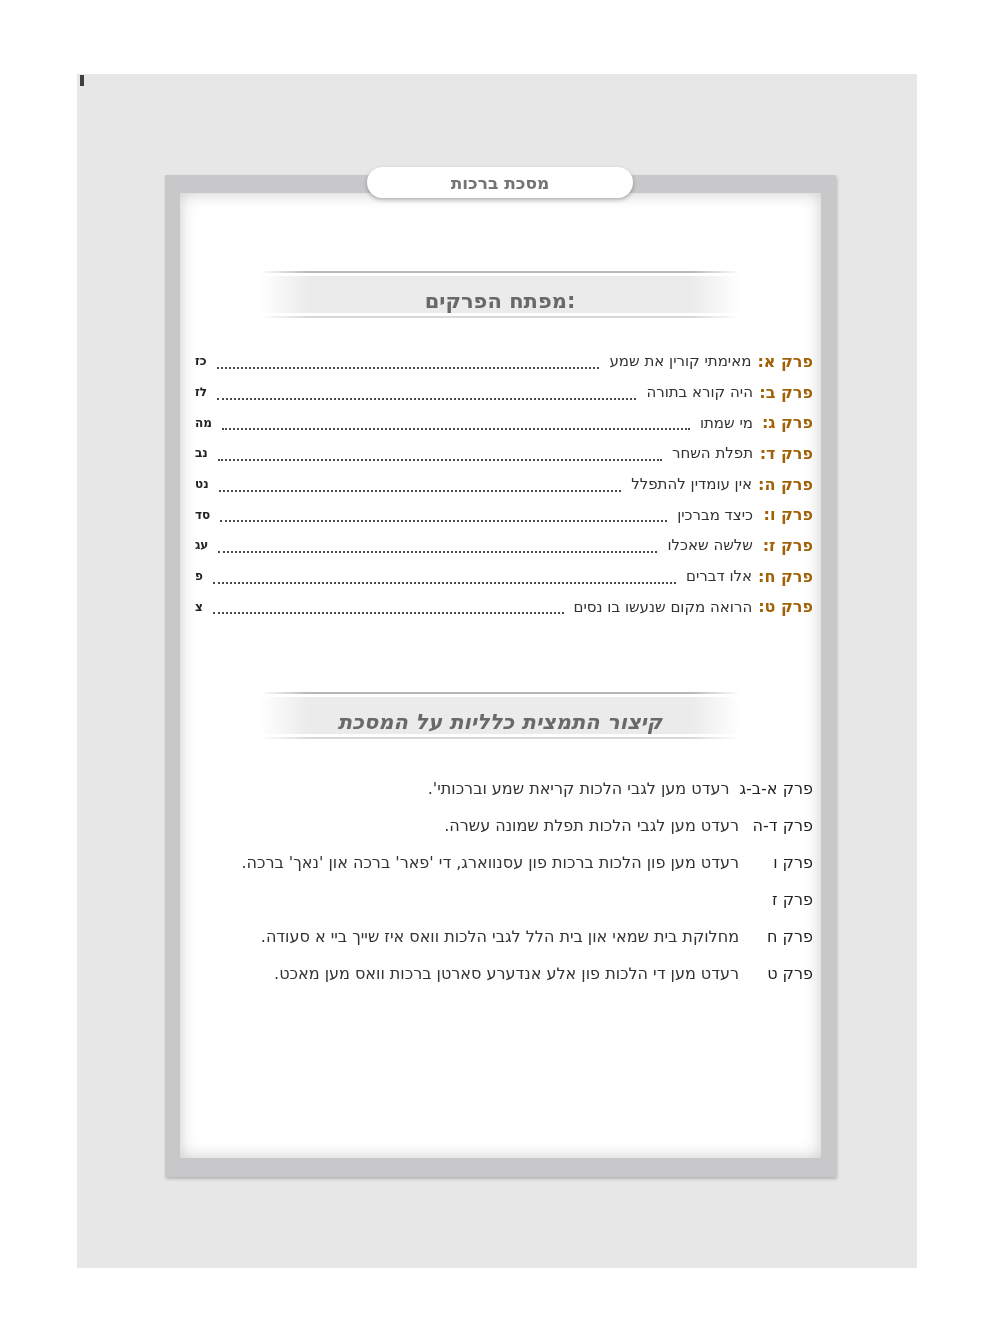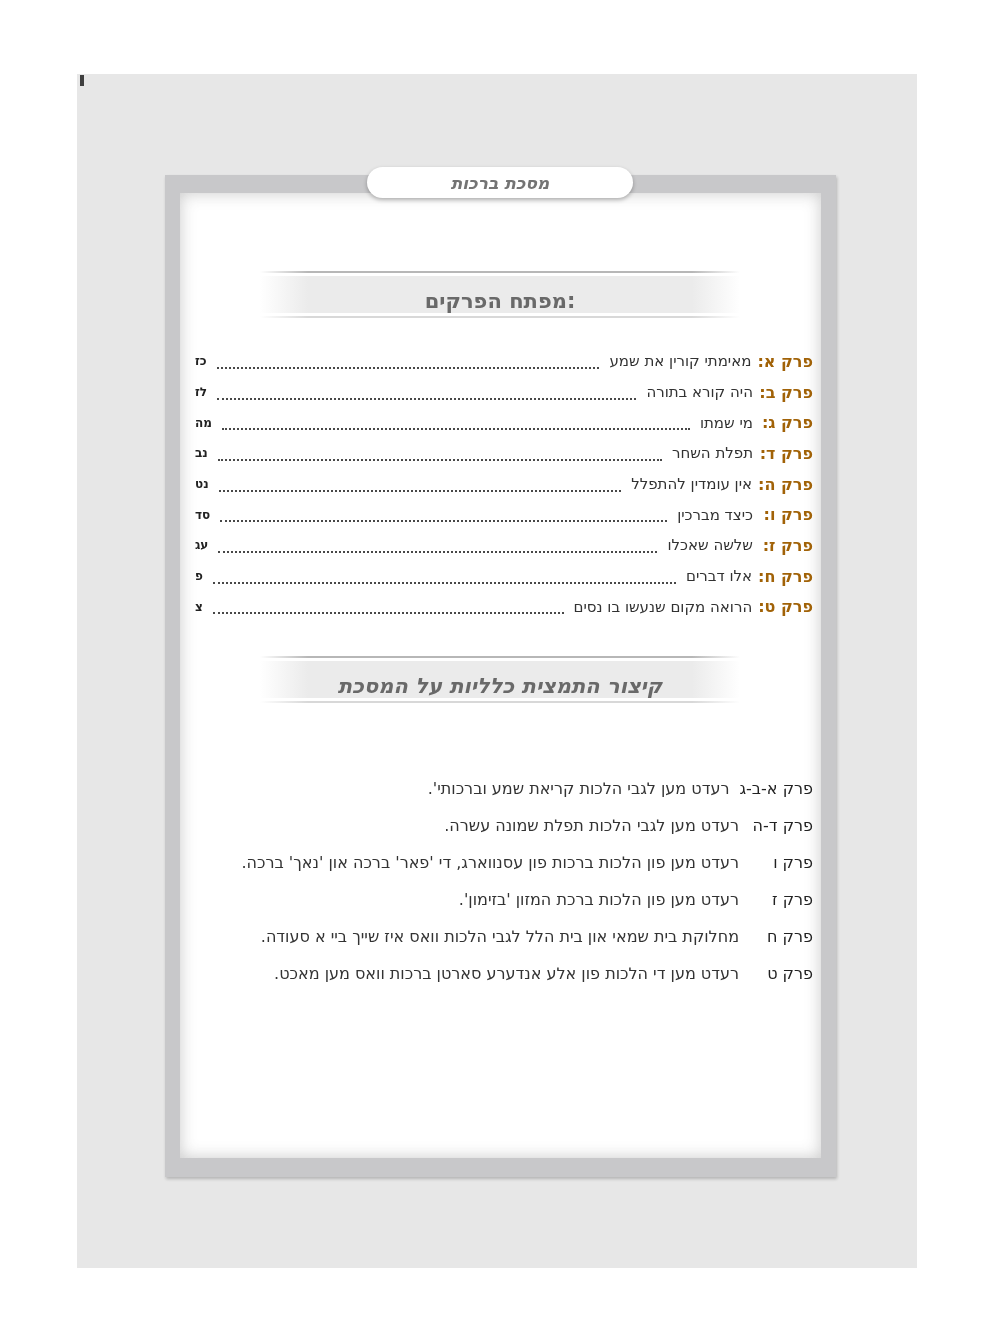--- a/index.html
+++ b/index.html
@@ -19,26 +19,26 @@
     background:#c8c8ca;box-shadow:1px 2px 3px rgba(0,0,0,0.22);
   }
   .page-inner{
     position:absolute;left:15px;top:18px;right:15px;bottom:19px;
     background:#ffffff;box-shadow:inset 0 0 16px rgba(60,60,60,0.28);
   }
   .title-pill{
     position:absolute;left:367px;top:167px;width:266px;height:31px;
     background:#ffffff;border-radius:17px;z-index:3;
     box-shadow:0 2px 4px rgba(0,0,0,0.28);
-    display:flex;align-items:center;justify-content:center;font-style:italic;
+    display:flex;align-items:center;justify-content:center;
   }
   .title-pill span{font-weight:bold;font-size:17px;color:#747474;}
   .band{position:absolute;left:260px;width:480px;z-index:2;}
   .band1{top:271px;}
-  .band2{top:656px;}
+  .band2{top:692px;}
   .band-line{height:2px;}
   .band-line.top{background:linear-gradient(to right,rgba(175,175,175,0),#b7b7b7 10%,#b7b7b7 90%,rgba(175,175,175,0));}
   .band-line.bot{background:linear-gradient(to right,rgba(210,210,210,0),#d8d8d8 10%,#d8d8d8 90%,rgba(210,210,210,0));}
   .band-mid{
     height:37px;margin:3px 0;display:flex;align-items:flex-end;justify-content:center;
     background:linear-gradient(to right,rgba(236,236,236,0),#ebebeb 10%,#ebebeb 90%,rgba(236,236,236,0));
   }
   .band-title{font-weight:bold;font-size:21px;color:#696969;}
   .band2 .band-title{font-style:italic;}
   .toc{
@@ -171,21 +171,20 @@
     <span class="sum-text">רעדט מען לגבי הלכות תפלת שמונה עשרה.</span>
   </div>
 
   <div class="sum-row">
     <span class="sum-label">פרק ו</span>
     <span class="sum-text">רעדט מען פון הלכות ברכות פון עסנווארג, די 'פאר' ברכה און 'נאך' ברכה.</span>
   </div>
 
   <div class="sum-row">
     <span class="sum-label">פרק ז</span>
-    <span class="sum-text">רעדט מען פון הלכות ברכת המזון 'בזימון'.</span>
   </div>
 
   <div class="sum-row">
     <span class="sum-label">פרק ח</span>
     <span class="sum-text">מחלוקת בית שמאי און בית הלל לגבי הלכות וואס איז שייך ביי א סעודה.</span>
   </div>
 
   <div class="sum-row">
     <span class="sum-label">פרק ט</span>
     <span class="sum-text">רעדט מען די הלכות פון אלע אנדערע סארטן ברכות וואס מען מאכט.</span>

